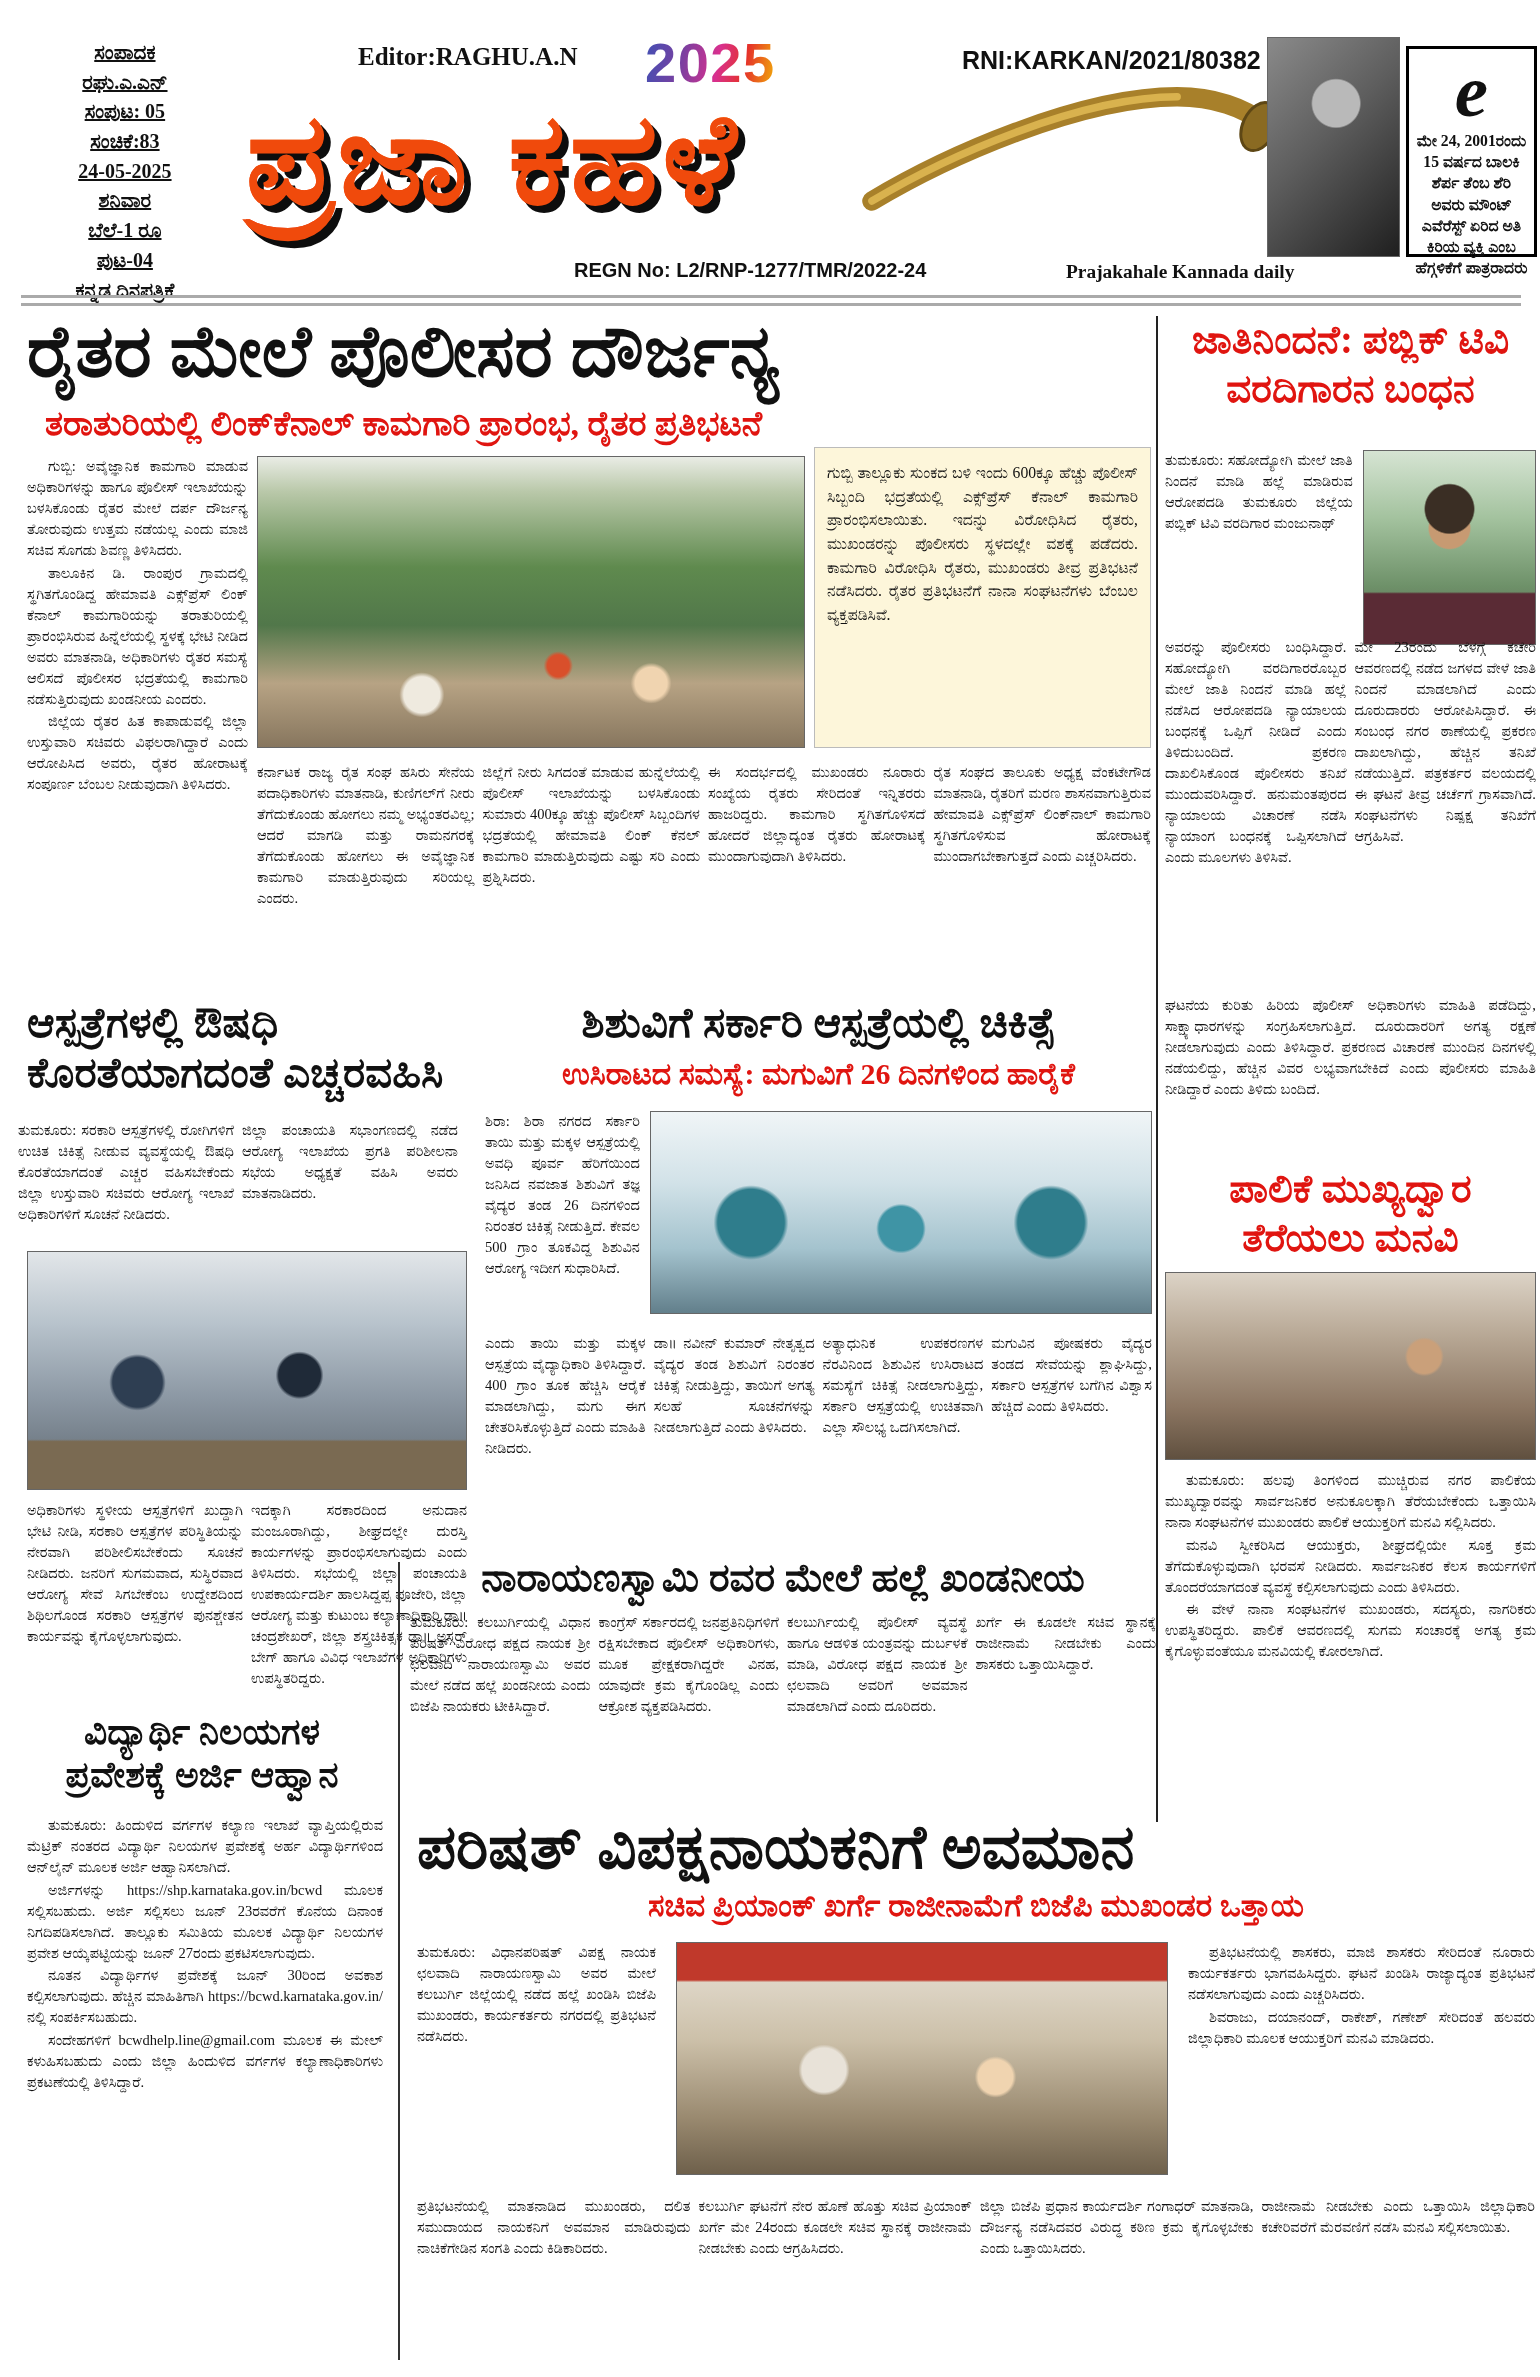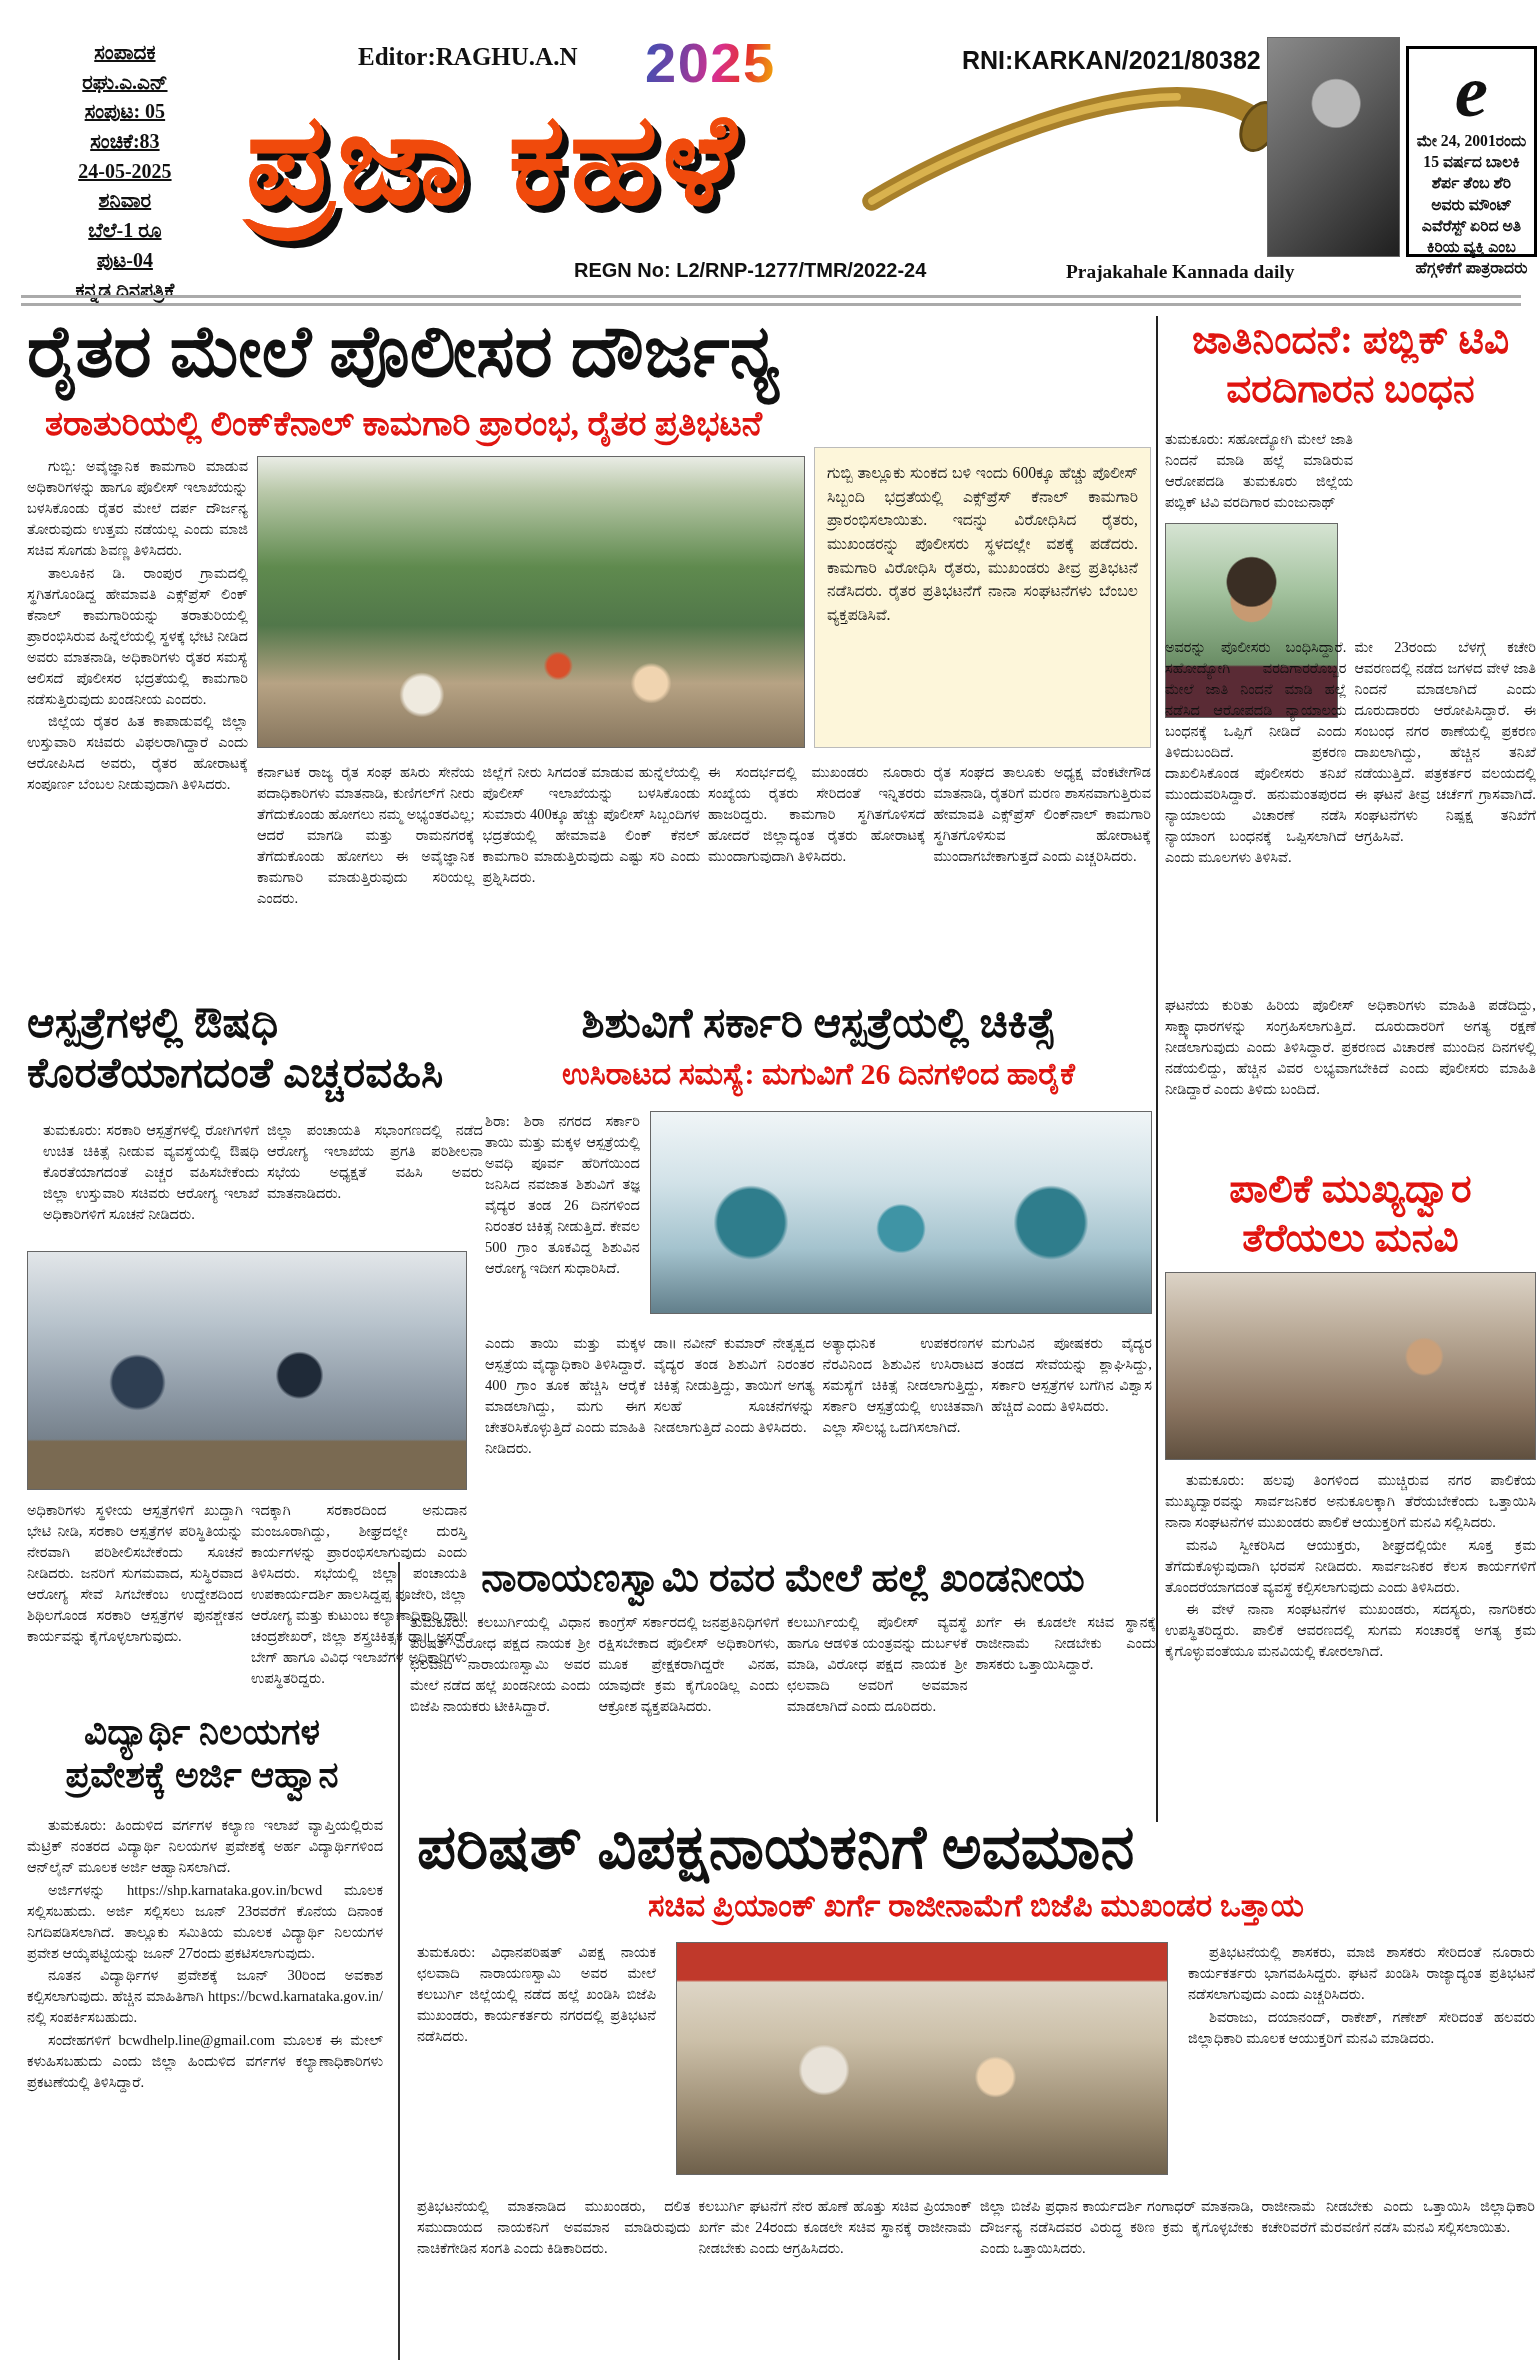--- a/index.html
+++ b/index.html
@@ -143,21 +143,21 @@
     <div class="bt">ಕರ್ನಾಟಕ ರಾಜ್ಯ ರೈತ ಸಂಘ ಹಸಿರು ಸೇನೆಯ ಪದಾಧಿಕಾರಿಗಳು ಮಾತನಾಡಿ, ಕುಣಿಗಲ್‌ಗೆ ನೀರು ತೆಗೆದುಕೊಂಡು ಹೋಗಲು ನಮ್ಮ ಅಭ್ಯಂತರವಿಲ್ಲ; ಆದರೆ ಮಾಗಡಿ ಮತ್ತು ರಾಮನಗರಕ್ಕೆ ತೆಗೆದುಕೊಂಡು ಹೋಗಲು ಈ ಅವೈಜ್ಞಾನಿಕ ಕಾಮಗಾರಿ ಮಾಡುತ್ತಿರುವುದು ಸರಿಯಲ್ಲ ಎಂದರು.</div>
     <div class="bt">ಜಿಲ್ಲೆಗೆ ನೀರು ಸಿಗದಂತೆ ಮಾಡುವ ಹುನ್ನೆಲೆಯಲ್ಲಿ ಪೊಲೀಸ್ ಇಲಾಖೆಯನ್ನು ಬಳಸಿಕೊಂಡು ಸುಮಾರು 400ಕ್ಕೂ ಹೆಚ್ಚು ಪೊಲೀಸ್ ಸಿಬ್ಬಂದಿಗಳ ಭದ್ರತೆಯಲ್ಲಿ ಹೇಮಾವತಿ ಲಿಂಕ್ ಕೆನಲ್ ಕಾಮಗಾರಿ ಮಾಡುತ್ತಿರುವುದು ಎಷ್ಟು ಸರಿ ಎಂದು ಪ್ರಶ್ನಿಸಿದರು.</div>
     <div class="bt">ಈ ಸಂದರ್ಭದಲ್ಲಿ ಮುಖಂಡರು ನೂರಾರು ಸಂಖ್ಯೆಯ ರೈತರು ಸೇರಿದಂತೆ ಇನ್ನಿತರರು ಹಾಜರಿದ್ದರು. ಕಾಮಗಾರಿ ಸ್ಥಗಿತಗೊಳಿಸದೆ ಹೋದರೆ ಜಿಲ್ಲಾದ್ಯಂತ ರೈತರು ಹೋರಾಟಕ್ಕೆ ಮುಂದಾಗುವುದಾಗಿ ತಿಳಿಸಿದರು.</div>
     <div class="bt">ರೈತ ಸಂಘದ ತಾಲೂಕು ಅಧ್ಯಕ್ಷ ವೆಂಕಟೇಗೌಡ ಮಾತನಾಡಿ, ರೈತರಿಗೆ ಮರಣ ಶಾಸನವಾಗುತ್ತಿರುವ ಹೇಮಾವತಿ ಎಕ್ಸ್‌ಪ್ರೆಸ್ ಲಿಂಕ್‌ನಾಲ್ ಕಾಮಗಾರಿ ಸ್ಥಗಿತಗೊಳಿಸುವ ಹೋರಾಟಕ್ಕೆ ಮುಂದಾಗಬೇಕಾಗುತ್ತದೆ ಎಂದು ಎಚ್ಚರಿಸಿದರು.</div>
   </div>
 
   <div class="abs vline" style="left:1156px; top:316px; height:1506px;"></div>
 
   <div class="abs h-red-rail" style="left:1165px; top:316px; width:371px;">ಜಾತಿನಿಂದನೆ: ಪಬ್ಲಿಕ್ ಟಿವಿ ವರದಿಗಾರನ ಬಂಧನ</div>
 
-  <div class="abs" style="left:1165px; top:429px; width:371px; display:flex; gap:10.4px;flex-direction:column;">
+  <div class="abs" style="left:1165px; top:450px; width:371px; display:flex; gap:10.4px;">
     <div class="bt" style="width:188px;">ತುಮಕೂರು: ಸಹೋದ್ಯೋಗಿ ಮೇಲೆ ಜಾತಿ ನಿಂದನೆ ಮಾಡಿ ಹಲ್ಲೆ ಮಾಡಿರುವ ಆರೋಪದಡಿ ತುಮಕೂರು ಜಿಲ್ಲೆಯ ಪಬ್ಲಿಕ್ ಟಿವಿ ವರದಿಗಾರ ಮಂಜುನಾಥ್</div>
     <div class="photo ph-reporter" style="width:173px; height:195px;"></div>
   </div>
 
   <div class="abs cols" style="left:1165px; top:637px; width:371px; height:514px;">
     <div class="bt">ಅವರನ್ನು ಪೊಲೀಸರು ಬಂಧಿಸಿದ್ದಾರೆ. ಸಹೋದ್ಯೋಗಿ ವರದಿಗಾರರೊಬ್ಬರ ಮೇಲೆ ಜಾತಿ ನಿಂದನೆ ಮಾಡಿ ಹಲ್ಲೆ ನಡೆಸಿದ ಆರೋಪದಡಿ ನ್ಯಾಯಾಲಯ ಬಂಧನಕ್ಕೆ ಒಪ್ಪಿಗೆ ನೀಡಿದೆ ಎಂದು ತಿಳಿದುಬಂದಿದೆ. ಪ್ರಕರಣ ದಾಖಲಿಸಿಕೊಂಡ ಪೊಲೀಸರು ತನಿಖೆ ಮುಂದುವರಿಸಿದ್ದಾರೆ. ಹನುಮಂತಪುರದ ನ್ಯಾಯಾಲಯ ವಿಚಾರಣೆ ನಡೆಸಿ ನ್ಯಾಯಾಂಗ ಬಂಧನಕ್ಕೆ ಒಪ್ಪಿಸಲಾಗಿದೆ ಎಂದು ಮೂಲಗಳು ತಿಳಿಸಿವೆ.</div>
     <div class="bt">ಮೇ 23ರಂದು ಬೆಳಗ್ಗೆ ಕಚೇರಿ ಆವರಣದಲ್ಲಿ ನಡೆದ ಜಗಳದ ವೇಳೆ ಜಾತಿ ನಿಂದನೆ ಮಾಡಲಾಗಿದೆ ಎಂದು ದೂರುದಾರರು ಆರೋಪಿಸಿದ್ದಾರೆ. ಈ ಸಂಬಂಧ ನಗರ ಠಾಣೆಯಲ್ಲಿ ಪ್ರಕರಣ ದಾಖಲಾಗಿದ್ದು, ಹೆಚ್ಚಿನ ತನಿಖೆ ನಡೆಯುತ್ತಿದೆ. ಪತ್ರಕರ್ತರ ವಲಯದಲ್ಲಿ ಈ ಘಟನೆ ತೀವ್ರ ಚರ್ಚೆಗೆ ಗ್ರಾಸವಾಗಿದೆ. ಸಂಘಟನೆಗಳು ನಿಷ್ಪಕ್ಷ ತನಿಖೆಗೆ ಆಗ್ರಹಿಸಿವೆ.</div>
   </div>
   <div class="abs bt" style="left:1165px; top:995px; width:371px; height:157px;">ಘಟನೆಯ ಕುರಿತು ಹಿರಿಯ ಪೊಲೀಸ್ ಅಧಿಕಾರಿಗಳು ಮಾಹಿತಿ ಪಡೆದಿದ್ದು, ಸಾಕ್ಷ್ಯಾಧಾರಗಳನ್ನು ಸಂಗ್ರಹಿಸಲಾಗುತ್ತಿದೆ. ದೂರುದಾರರಿಗೆ ಅಗತ್ಯ ರಕ್ಷಣೆ ನೀಡಲಾಗುವುದು ಎಂದು ತಿಳಿಸಿದ್ದಾರೆ. ಪ್ರಕರಣದ ವಿಚಾರಣೆ ಮುಂದಿನ ದಿನಗಳಲ್ಲಿ ನಡೆಯಲಿದ್ದು, ಹೆಚ್ಚಿನ ವಿವರ ಲಭ್ಯವಾಗಬೇಕಿದೆ ಎಂದು ಪೊಲೀಸರು ಮಾಹಿತಿ ನೀಡಿದ್ದಾರೆ ಎಂದು ತಿಳಿದು ಬಂದಿದೆ.</div>
 
@@ -167,21 +167,21 @@
     <p>ತುಮಕೂರು: ಹಲವು ತಿಂಗಳಿಂದ ಮುಚ್ಚಿರುವ ನಗರ ಪಾಲಿಕೆಯ ಮುಖ್ಯದ್ವಾರವನ್ನು ಸಾರ್ವಜನಿಕರ ಅನುಕೂಲಕ್ಕಾಗಿ ತೆರೆಯಬೇಕೆಂದು ಒತ್ತಾಯಿಸಿ ನಾನಾ ಸಂಘಟನೆಗಳ ಮುಖಂಡರು ಪಾಲಿಕೆ ಆಯುಕ್ತರಿಗೆ ಮನವಿ ಸಲ್ಲಿಸಿದರು.</p>
     <p>ಮನವಿ ಸ್ವೀಕರಿಸಿದ ಆಯುಕ್ತರು, ಶೀಘ್ರದಲ್ಲಿಯೇ ಸೂಕ್ತ ಕ್ರಮ ತೆಗೆದುಕೊಳ್ಳುವುದಾಗಿ ಭರವಸೆ ನೀಡಿದರು. ಸಾರ್ವಜನಿಕರ ಕೆಲಸ ಕಾರ್ಯಗಳಿಗೆ ತೊಂದರೆಯಾಗದಂತೆ ವ್ಯವಸ್ಥೆ ಕಲ್ಪಿಸಲಾಗುವುದು ಎಂದು ತಿಳಿಸಿದರು.</p>
     <p>ಈ ವೇಳೆ ನಾನಾ ಸಂಘಟನೆಗಳ ಮುಖಂಡರು, ಸದಸ್ಯರು, ನಾಗರಿಕರು ಉಪಸ್ಥಿತರಿದ್ದರು. ಪಾಲಿಕೆ ಆವರಣದಲ್ಲಿ ಸುಗಮ ಸಂಚಾರಕ್ಕೆ ಅಗತ್ಯ ಕ್ರಮ ಕೈಗೊಳ್ಳುವಂತೆಯೂ ಮನವಿಯಲ್ಲಿ ಕೋರಲಾಗಿದೆ.</p>
   </div>
 
   <div class="abs h-sec" style="left:27px; top:998px; width:447px;">
     <div>ಆಸ್ಪತ್ರೆಗಳಲ್ಲಿ ಔಷಧಿ</div>
     <div>ಕೊರತೆಯಾಗದಂತೆ ಎಚ್ಚರವಹಿಸಿ</div>
   </div>
 
-  <div class="abs cols" style="left:43px; top:1120px; width:440px; height:112px;">
+  <div class="abs cols" style="left:18px; top:1120px; width:440px; height:112px;">
     <div class="bt">ತುಮಕೂರು: ಸರಕಾರಿ ಆಸ್ಪತ್ರೆಗಳಲ್ಲಿ ರೋಗಿಗಳಿಗೆ ಉಚಿತ ಚಿಕಿತ್ಸೆ ನೀಡುವ ವ್ಯವಸ್ಥೆಯಲ್ಲಿ ಔಷಧಿ ಕೊರತೆಯಾಗದಂತೆ ಎಚ್ಚರ ವಹಿಸಬೇಕೆಂದು ಜಿಲ್ಲಾ ಉಸ್ತುವಾರಿ ಸಚಿವರು ಆರೋಗ್ಯ ಇಲಾಖೆ ಅಧಿಕಾರಿಗಳಿಗೆ ಸೂಚನೆ ನೀಡಿದರು.</div>
     <div class="bt">ಜಿಲ್ಲಾ ಪಂಚಾಯತಿ ಸಭಾಂಗಣದಲ್ಲಿ ನಡೆದ ಆರೋಗ್ಯ ಇಲಾಖೆಯ ಪ್ರಗತಿ ಪರಿಶೀಲನಾ ಸಭೆಯ ಅಧ್ಯಕ್ಷತೆ ವಹಿಸಿ ಅವರು ಮಾತನಾಡಿದರು.</div>
   </div>
 
   <div class="abs photo ph-meeting" style="left:27px; top:1251px; width:440px; height:239px;"></div>
 
   <div class="abs cols" style="left:27px; top:1500px; width:440px; height:194px;">
     <div class="bt">ಅಧಿಕಾರಿಗಳು ಸ್ಥಳೀಯ ಆಸ್ಪತ್ರೆಗಳಿಗೆ ಖುದ್ದಾಗಿ ಭೇಟಿ ನೀಡಿ, ಸರಕಾರಿ ಆಸ್ಪತ್ರೆಗಳ ಪರಿಸ್ಥಿತಿಯನ್ನು ನೇರವಾಗಿ ಪರಿಶೀಲಿಸಬೇಕೆಂದು ಸೂಚನೆ ನೀಡಿದರು. ಜನರಿಗೆ ಸುಗಮವಾದ, ಸುಸ್ಥಿರವಾದ ಆರೋಗ್ಯ ಸೇವೆ ಸಿಗಬೇಕೆಂಬ ಉದ್ದೇಶದಿಂದ ಶಿಥಿಲಗೊಂಡ ಸರಕಾರಿ ಆಸ್ಪತ್ರೆಗಳ ಪುನಶ್ಚೇತನ ಕಾರ್ಯವನ್ನು ಕೈಗೊಳ್ಳಲಾಗುವುದು.</div>
     <div class="bt">ಇದಕ್ಕಾಗಿ ಸರಕಾರದಿಂದ ಅನುದಾನ ಮಂಜೂರಾಗಿದ್ದು, ಶೀಘ್ರದಲ್ಲೇ ದುರಸ್ತಿ ಕಾರ್ಯಗಳನ್ನು ಪ್ರಾರಂಭಿಸಲಾಗುವುದು ಎಂದು ತಿಳಿಸಿದರು. ಸಭೆಯಲ್ಲಿ ಜಿಲ್ಲಾ ಪಂಚಾಯತಿ ಉಪಕಾರ್ಯದರ್ಶಿ ಹಾಲಸಿದ್ದಪ್ಪ ಪೂಜೇರಿ, ಜಿಲ್ಲಾ ಆರೋಗ್ಯ ಮತ್ತು ಕುಟುಂಬ ಕಲ್ಯಾಣಾಧಿಕಾರಿ ಡಾ॥ ಚಂದ್ರಶೇಖರ್, ಜಿಲ್ಲಾ ಶಸ್ತ್ರಚಿಕಿತ್ಸಕ ಡಾ॥ ಅಸ್ಗರ್ ಬೇಗ್ ಹಾಗೂ ವಿವಿಧ ಇಲಾಖೆಗಳ ಅಧಿಕಾರಿಗಳು ಉಪಸ್ಥಿತರಿದ್ದರು.</div>
   </div>

